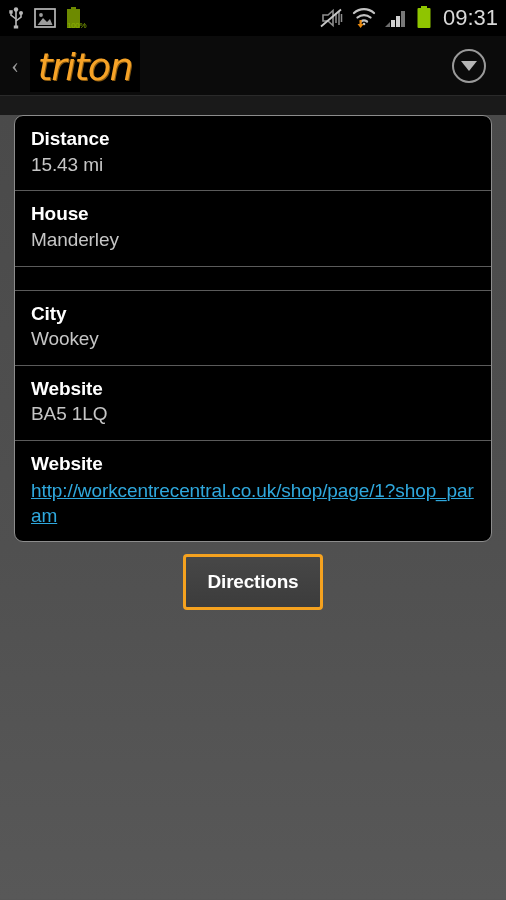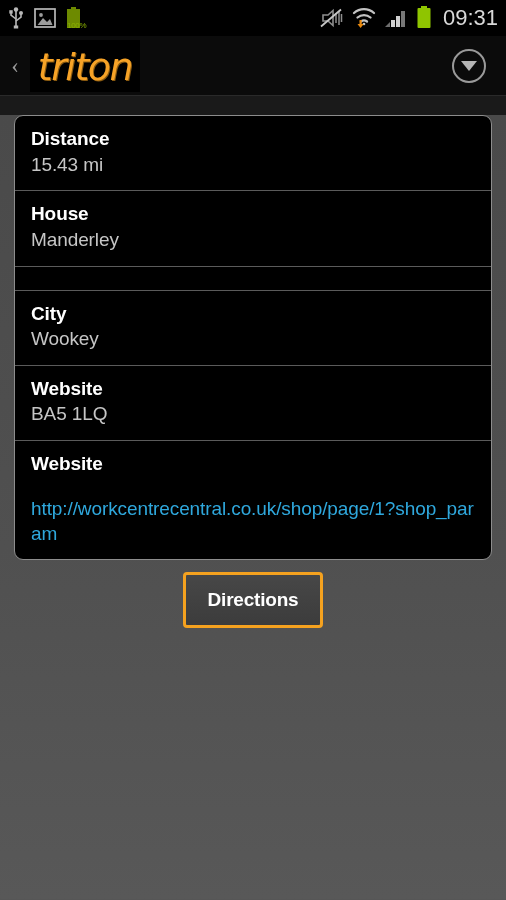--- a/index.html
+++ b/index.html
@@ -159,22 +159,23 @@
   .row-value {
     font-size: 19px;
     color: #c6c6c6;
     line-height: 1.35;
     margin-top: 0;
     letter-spacing: -0.1px;
   }
   .row-link {
     font-size: 19px;
     color: #2fa8dd;
+    text-decoration: underline;
     line-height: 1.32;
-    margin-top: 19px;
+    margin-top: 1px;
     display: block;
     word-break: break-all;
     letter-spacing: -0.1px;
   }
 
   .btn-wrap {
     display: flex;
     justify-content: center;
     padding-top: 12px;
   }

